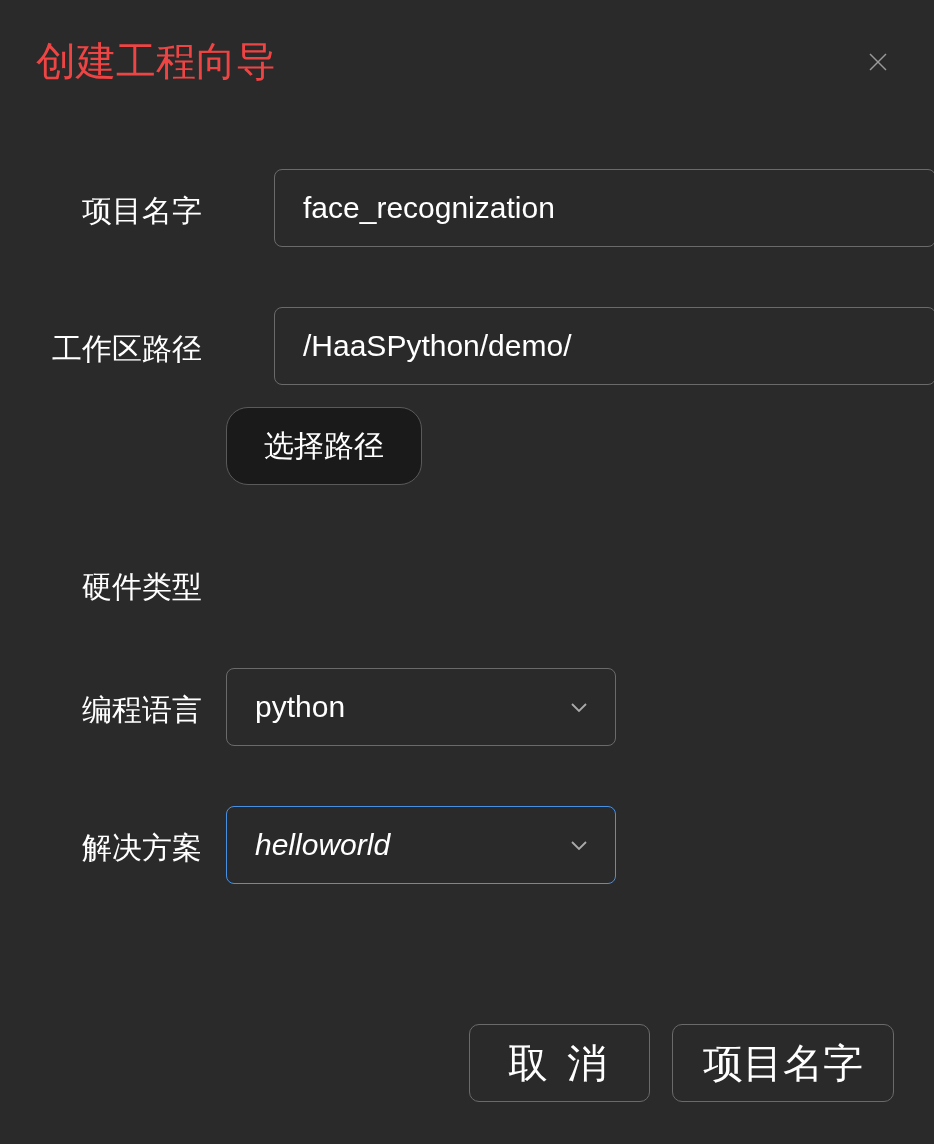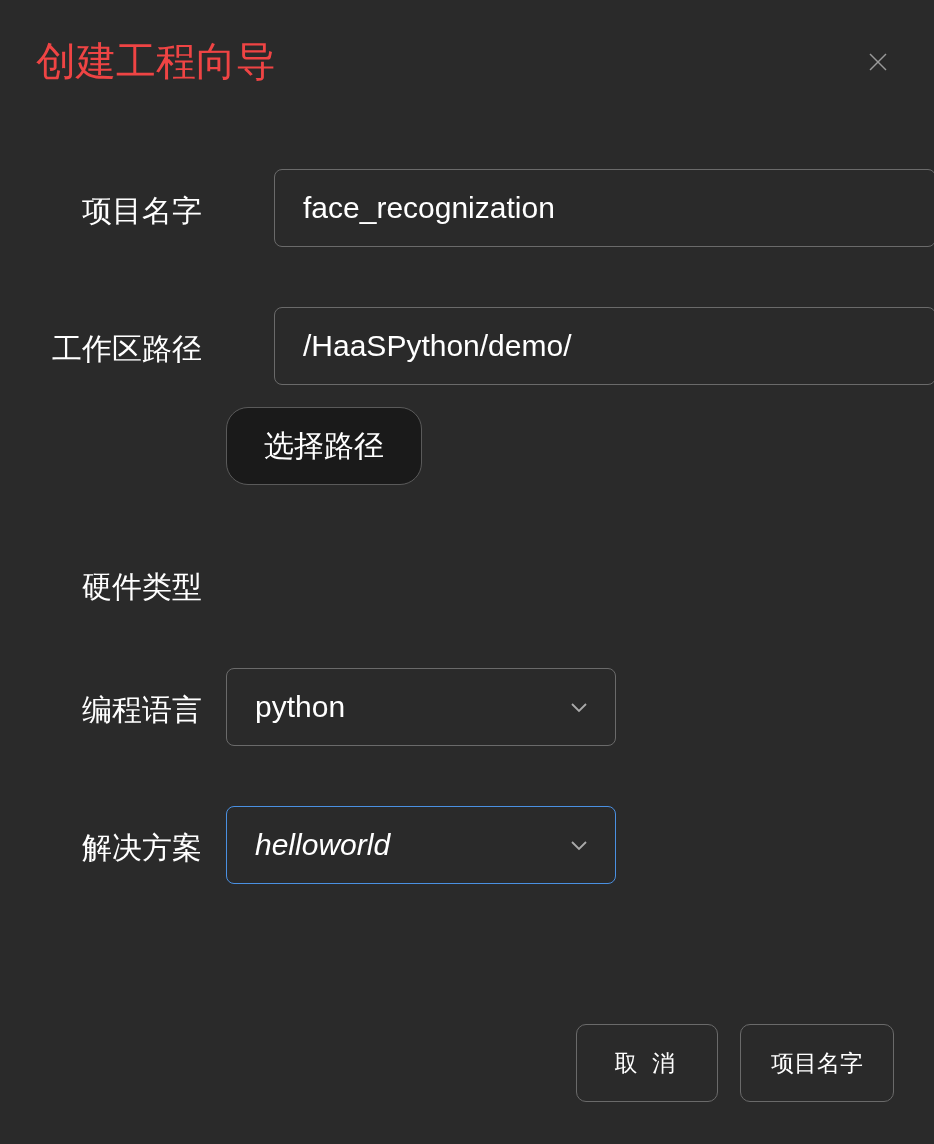--- a/index.html
+++ b/index.html
@@ -124,21 +124,21 @@
     gap: 22px;
     padding: 0 40px 42px 0;
   }
   .btn {
     height: 78px;
     padding: 0 38px;
     border-radius: 10px;
     border: 1.5px solid #6a6a6a;
     background: transparent;
     color: #ffffff;
-    font-size: 23px;
+    font-size: 40px;
     cursor: pointer;
     display: flex;
     align-items: center;
     justify-content: center;
     letter-spacing: 4px;
   }
   .btn.primary {
     letter-spacing: 0;
     padding: 0 30px;
   }

